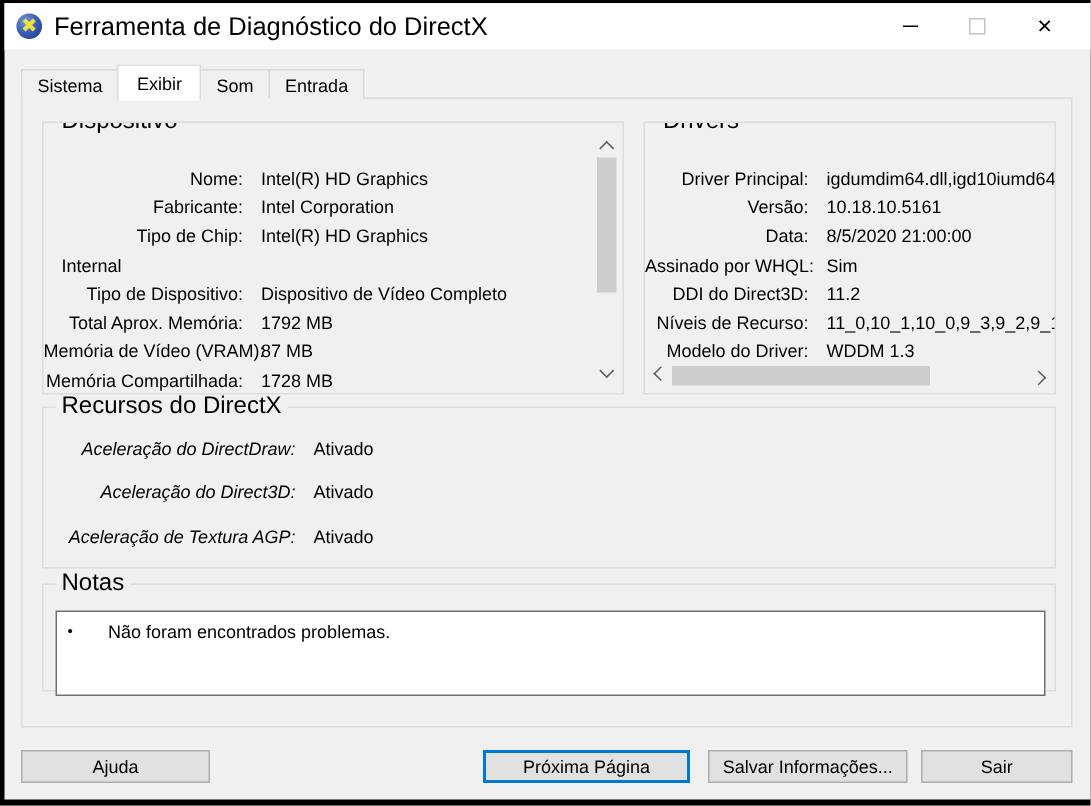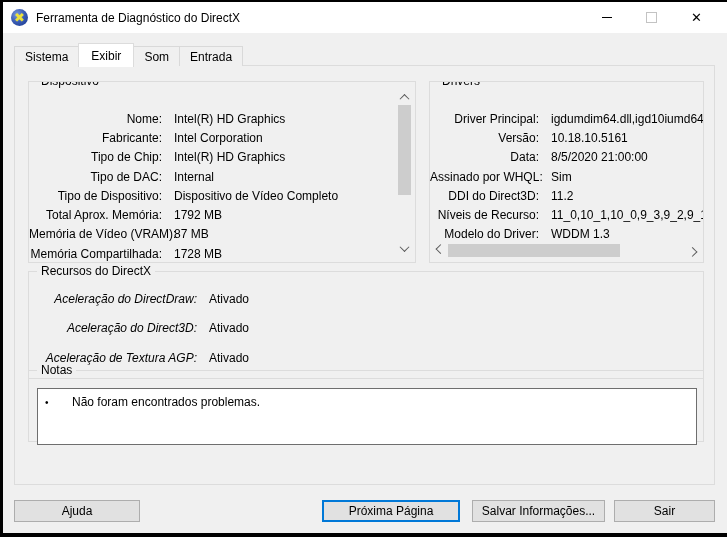--- a/index.html
+++ b/index.html
@@ -8,42 +8,42 @@
     font-family:"Liberation Sans","DejaVu Sans",sans-serif;font-size:12px;color:#000;
     -webkit-font-smoothing:antialiased;
   }
   .window{position:absolute;left:3px;top:2px;width:724px;height:531px;background:#f0f0f0;}
   
   .titlebar{position:absolute;left:0;top:0;width:100%;height:31px;background:#ffffff;display:flex;align-items:center;}
   .dx-icon{width:17px;height:17px;border-radius:50%;margin-left:8px;
     background:radial-gradient(circle at 35% 32%,#7b99dd 0%,#3c5fb5 45%,#16338c 100%);
     display:flex;align-items:center;justify-content:center;flex:0 0 auto;}
   .dx-icon span{color:#ece23b;font-size:13px;font-weight:bold;line-height:1;transform:translateY(-0.5px);}
-  .title-text{margin-left:8px;font-size:12px;white-space:nowrap;}
+  .title-text{margin-left:8px;font-size:17px;white-space:nowrap;}
   .win-controls{position:absolute;right:8px;top:0;height:31px;display:flex;}
   .win-btn{width:45px;height:31px;display:flex;align-items:center;justify-content:center;}
   .glyph-min{width:10px;height:1px;background:#000;}
   .glyph-max{width:9px;height:9px;border:1px solid #c3c3c3;}
   .glyph-close{font-size:13px;color:#000;line-height:1;}
   
   .tabs{position:absolute;left:11px;top:41px;height:23px;display:flex;align-items:flex-end;z-index:3;}
   .tab{height:19px;background:#f0f0f0;border:1px solid #d9d9d9;border-bottom:none;
     display:flex;align-items:center;justify-content:center;padding:0 10px;margin-right:-1px;}
   .tab.active{height:23px;background:#ffffff;border:1px solid #dcdcdc;border-bottom:none;
     position:relative;z-index:4;margin-bottom:-1px;padding:0 12px;}
   
   .tabpage{position:absolute;left:11px;top:63px;width:701px;height:420px;background:#f0f0f0;
     border:1px solid #dcdcdc;box-sizing:border-box;z-index:1;}
   
   .group{position:absolute;border:1px solid #dcdcdc;box-sizing:border-box;}
-  .group-label{position:absolute;top:-8px;left:8px;background:#f0f0f0;padding:0 4px;font-size:12px;line-height:14px;}
+  .group-label{position:absolute;top:-8px;left:8px;background:#f0f0f0;padding:0 4px;font-size:16px;line-height:14px;}
   .g-device{left:13px;top:15px;width:388px;height:182px;overflow:hidden;}
   .g-drivers{left:414px;top:15px;width:275px;height:182px;overflow:hidden;}
   .g-features{left:13px;top:205px;width:676px;height:108px;}
-  .g-notes{left:13px;top:304px;width:676px;height:72px;}
+  .g-notes{left:13px;top:323px;width:676px;height:72px;}
   .rows{position:absolute;left:0;top:27px;right:0;}
   .row{display:flex;align-items:center;height:19.3px;white-space:nowrap;}
   .row .lbl{text-align:right;flex:0 0 auto;}
   .row .val{margin-left:12px;flex:0 0 auto;}
   .g-device .row .lbl{width:133px;text-align:right;}
   .g-drivers .row .lbl{width:109px;}
   .g-features .rows{top:12px;}
   .g-features .row{height:29.5px;}
   .g-features .row .lbl{width:168px;font-style:italic;}
   
@@ -117,21 +117,20 @@
           </div>
         <div class="row">
             <span class="lbl">Fabricante:</span>
             <span class="val">Intel Corporation</span>
           </div>
         <div class="row">
             <span class="lbl">Tipo de Chip:</span>
             <span class="val">Intel(R) HD Graphics</span>
           </div>
         <div class="row">
-            <span class="lbl">Tipo de DAC:</span>
             <span class="val">Internal</span>
           </div>
         <div class="row">
             <span class="lbl">Tipo de Dispositivo:</span>
             <span class="val">Dispositivo de Vídeo Completo</span>
           </div>
         <div class="row">
             <span class="lbl">Total Aprox. Memória:</span>
             <span class="val">1792 MB</span>
           </div>

